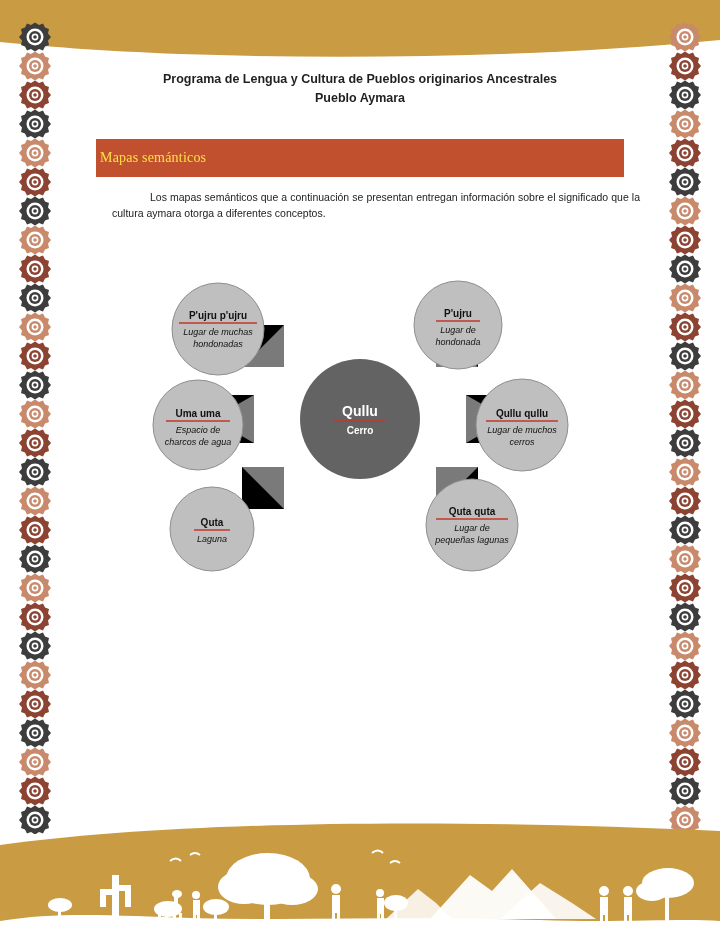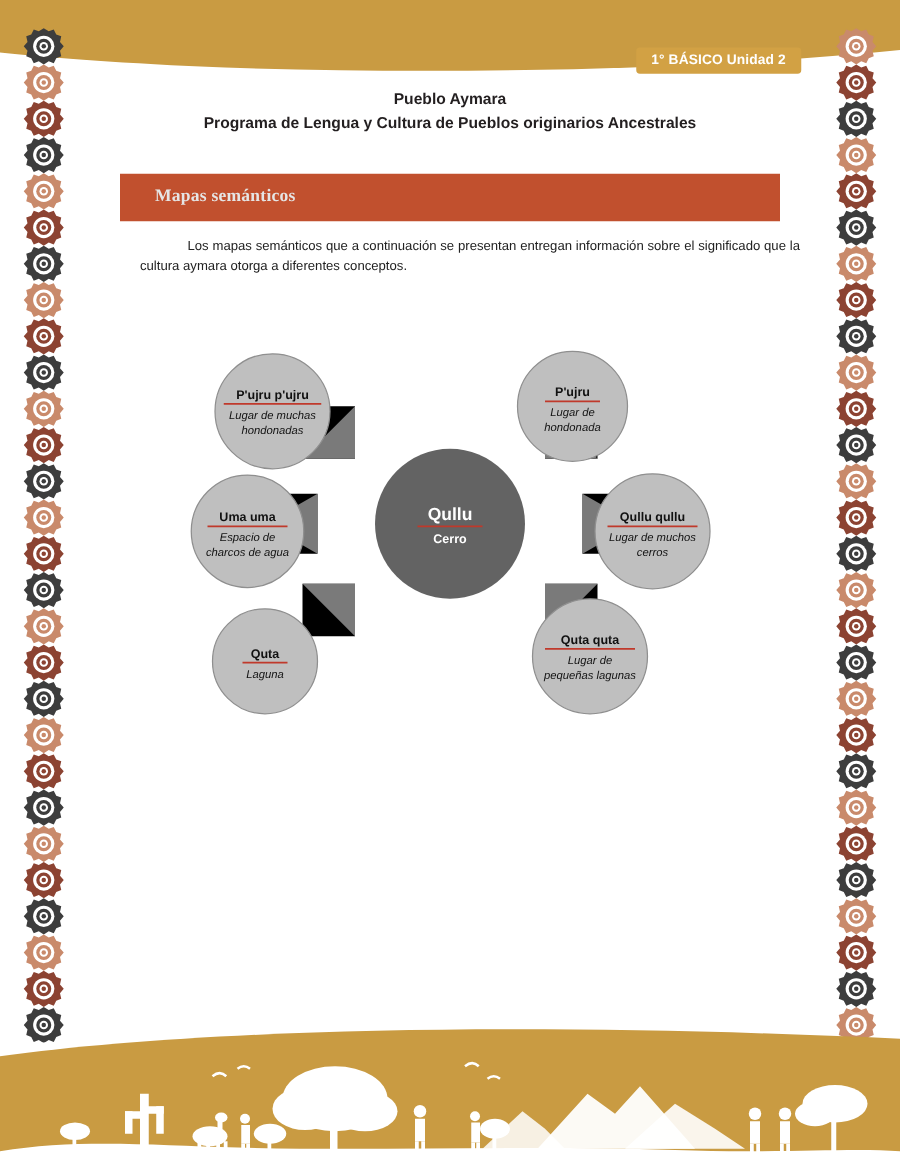--- a/index.html
+++ b/index.html
@@ -46,24 +46,24 @@
     margin-top:30px;
     margin-left:34px;
     width:528px;
     height:38px;
     background:#c1502e;
     display:flex;
     align-items:center;
   }
   .section-bar-label {
     font-family:"Liberation Serif", serif;
-    font-weight:bold;
+    font-weight:normal;
     font-size:14px;
-    color:#e5e5e5;
-    padding-left:28px;
+    color:#fde047;
+    padding-left:4px;
     letter-spacing:.2px;
   }
 
   .intro {
     margin-top:13px;
     margin-left:50px;
     width:528px;
     font-size:10.5px;
     color:#222;
     line-height:1.5;
@@ -81,21 +81,20 @@
 </head>
 <body>
 
 <div class="page">
 
   <div class="top-band">
     <svg width="720" height="62" viewBox="0 0 720 62">
       <path d="M0,0 H720 V40 C560,56 360,60 180,54 C100,51 40,46 0,42 Z" fill="#c99b42"></path>
     </svg>
   </div>
-  <div class="badge">1° BÁSICO Unidad 2</div>
 
   <div class="side-border left">
     <svg width="34" height="812" viewBox="0 0 34 812">
       <defs>
         <g id="rosette">
           <path d="M17,0.5 L21,3 L25,1.5 L27,5.5 L31,7 L30,11.5 L33,15 L30,18.5 L31,23 L27,24.5 L25,28.5 L21,27 L17,29.5 L13,27 L9,28.5 L7,24.5 L3,23 L4,18.5 L1,15 L4,11.5 L3,7 L7,5.5 L9,1.5 L13,3 Z"></path>
           <circle cx="17" cy="15" r="8.5" fill="#fff"></circle>
           <circle cx="17" cy="15" r="6"></circle>
           <circle cx="17" cy="15" r="3.4" fill="#fff"></circle>
           <circle cx="17" cy="15" r="1.8"></circle>
@@ -277,22 +276,22 @@
         <g transform="translate(0,783)" fill="#c98a6b">
             <use href="#rosette"></use>
           </g>
       </g>
     </svg>
   </div>
 
   <div class="content">
 
     <div class="doc-title">
+      <div>Programa de Lengua y Cultura de Pueblos originarios Ancestrales</div>
       <div>Pueblo Aymara</div>
-      <div>Programa de Lengua y Cultura de Pueblos originarios Ancestrales</div>
     </div>
 
     <div class="section-bar">
       <span class="section-bar-label">Mapas semánticos</span>
     </div>
 
     <p class="intro">Los mapas semánticos que a continuación se presentan entregan información sobre el significado que la cultura aymara otorga a diferentes conceptos.</p>
 
     <div class="diagram">
       <svg width="420" height="330" viewBox="0 0 420 330">

